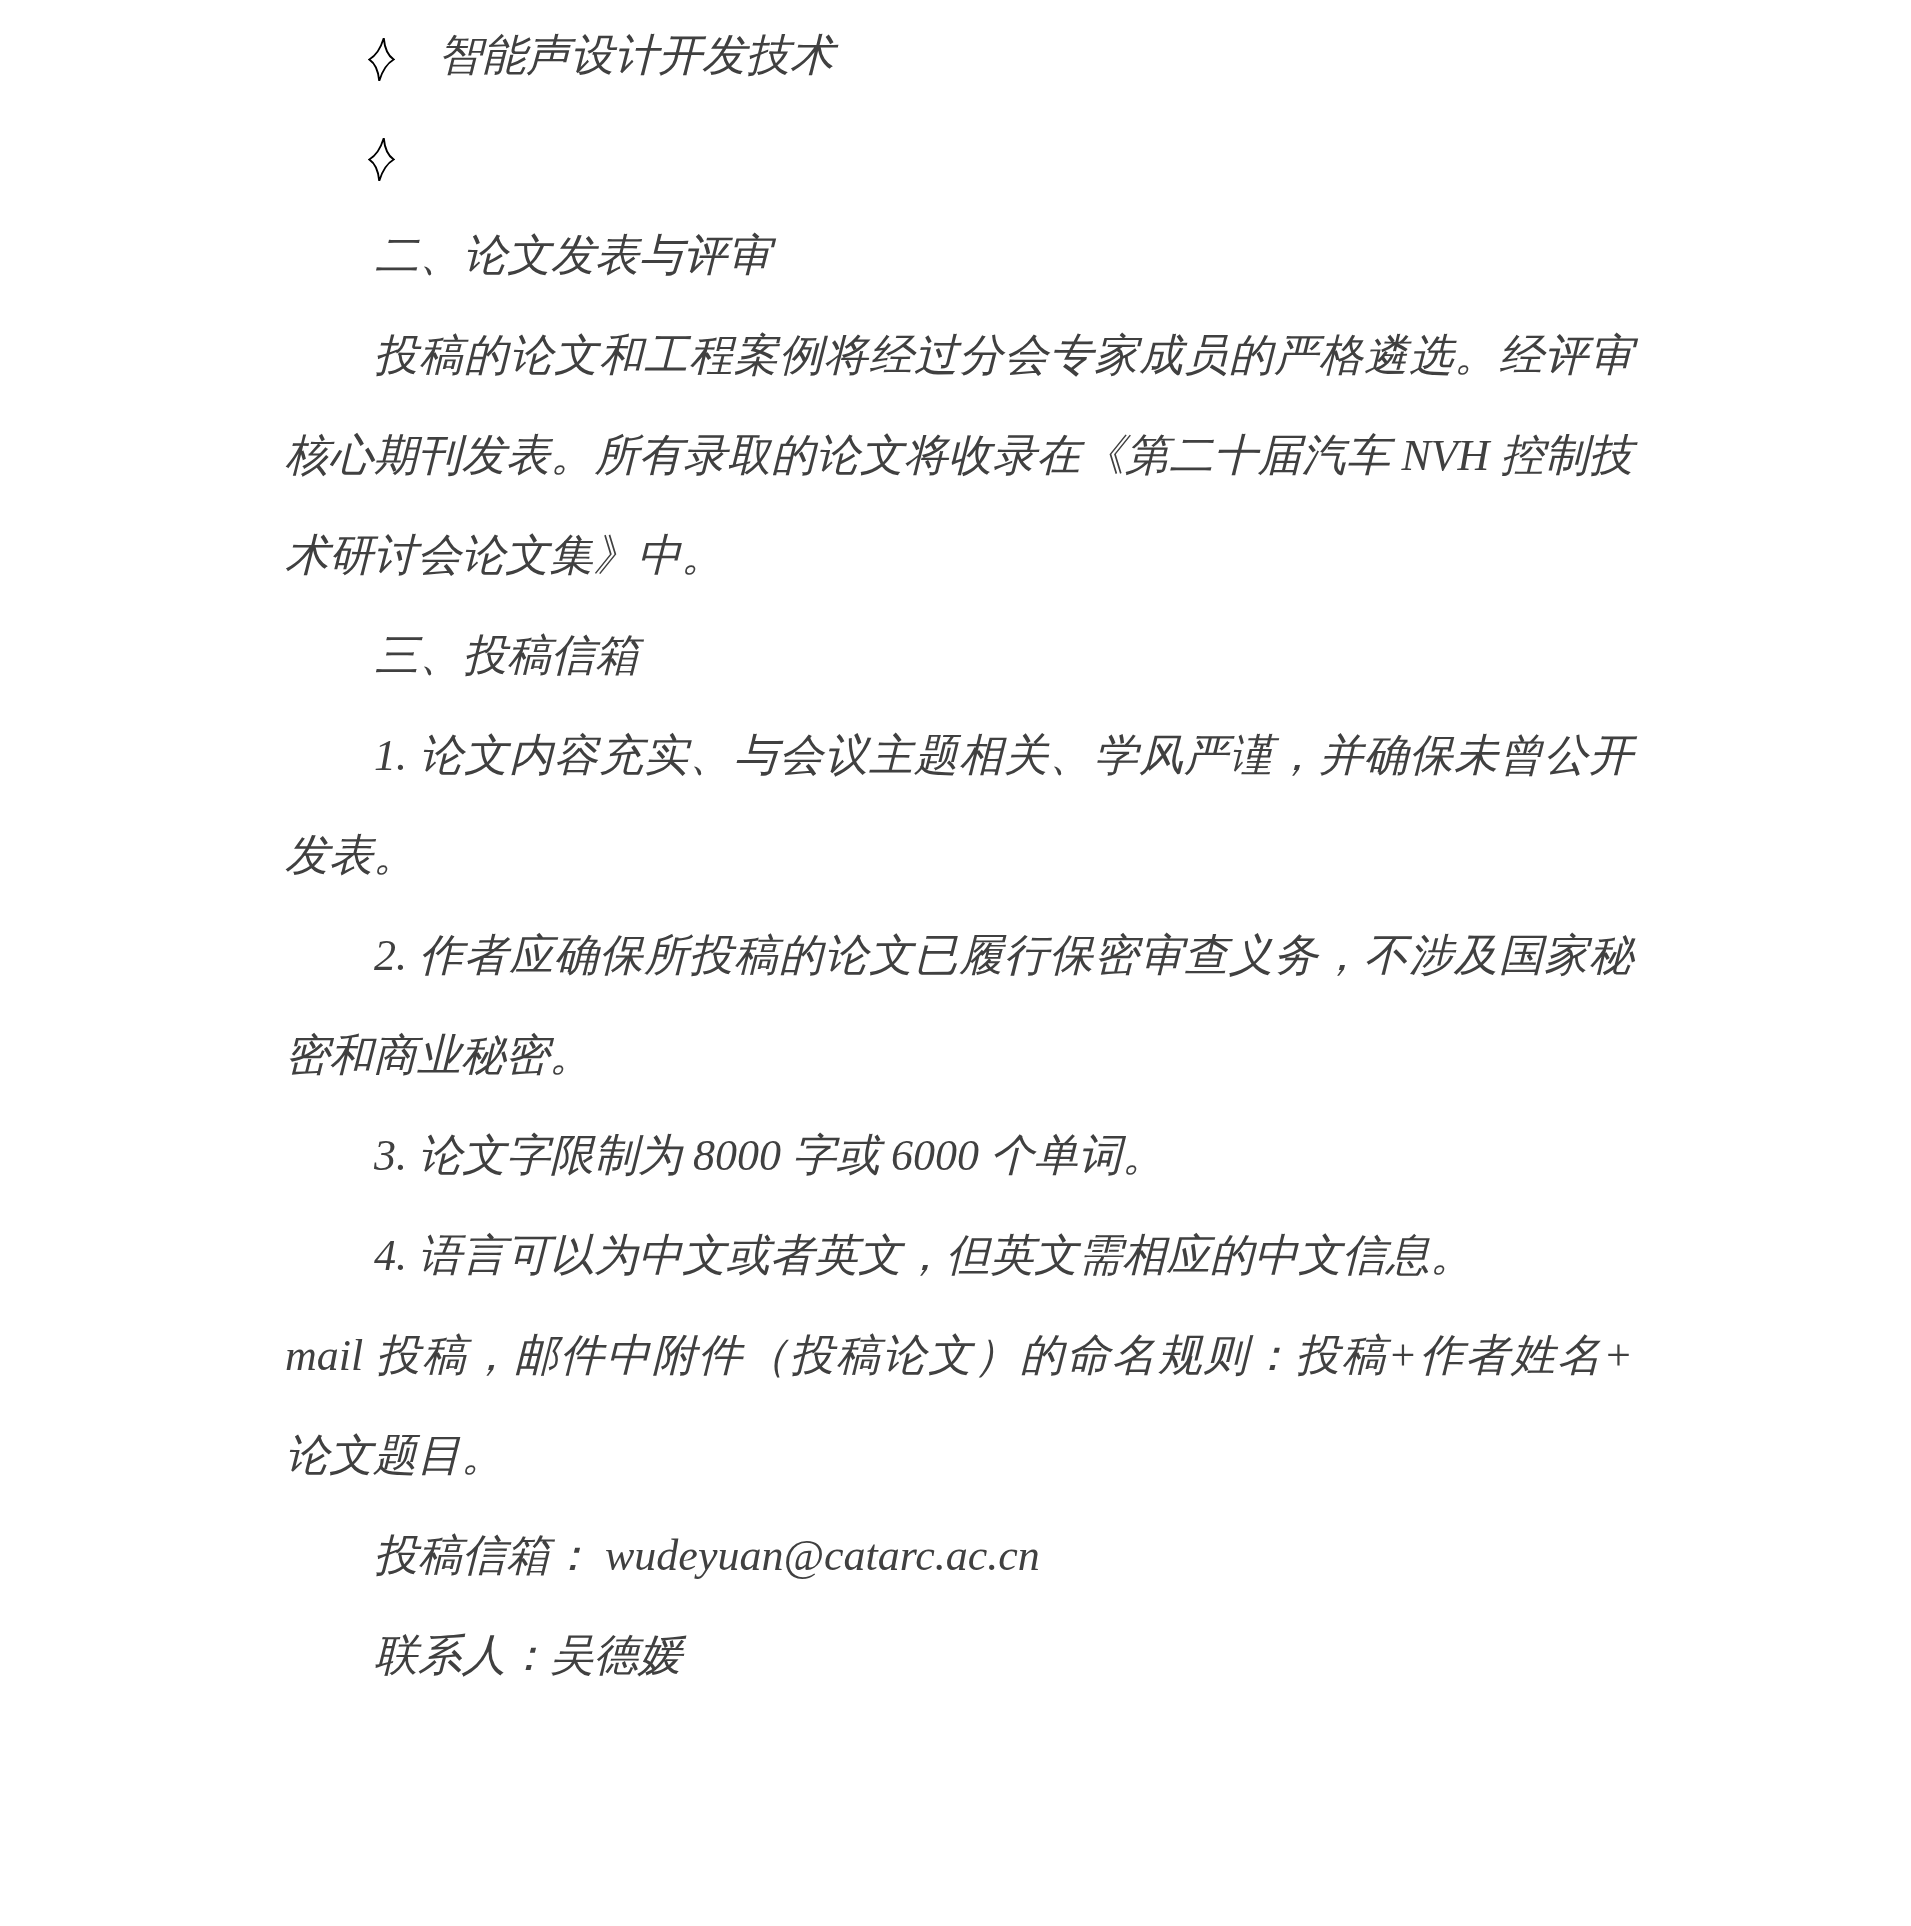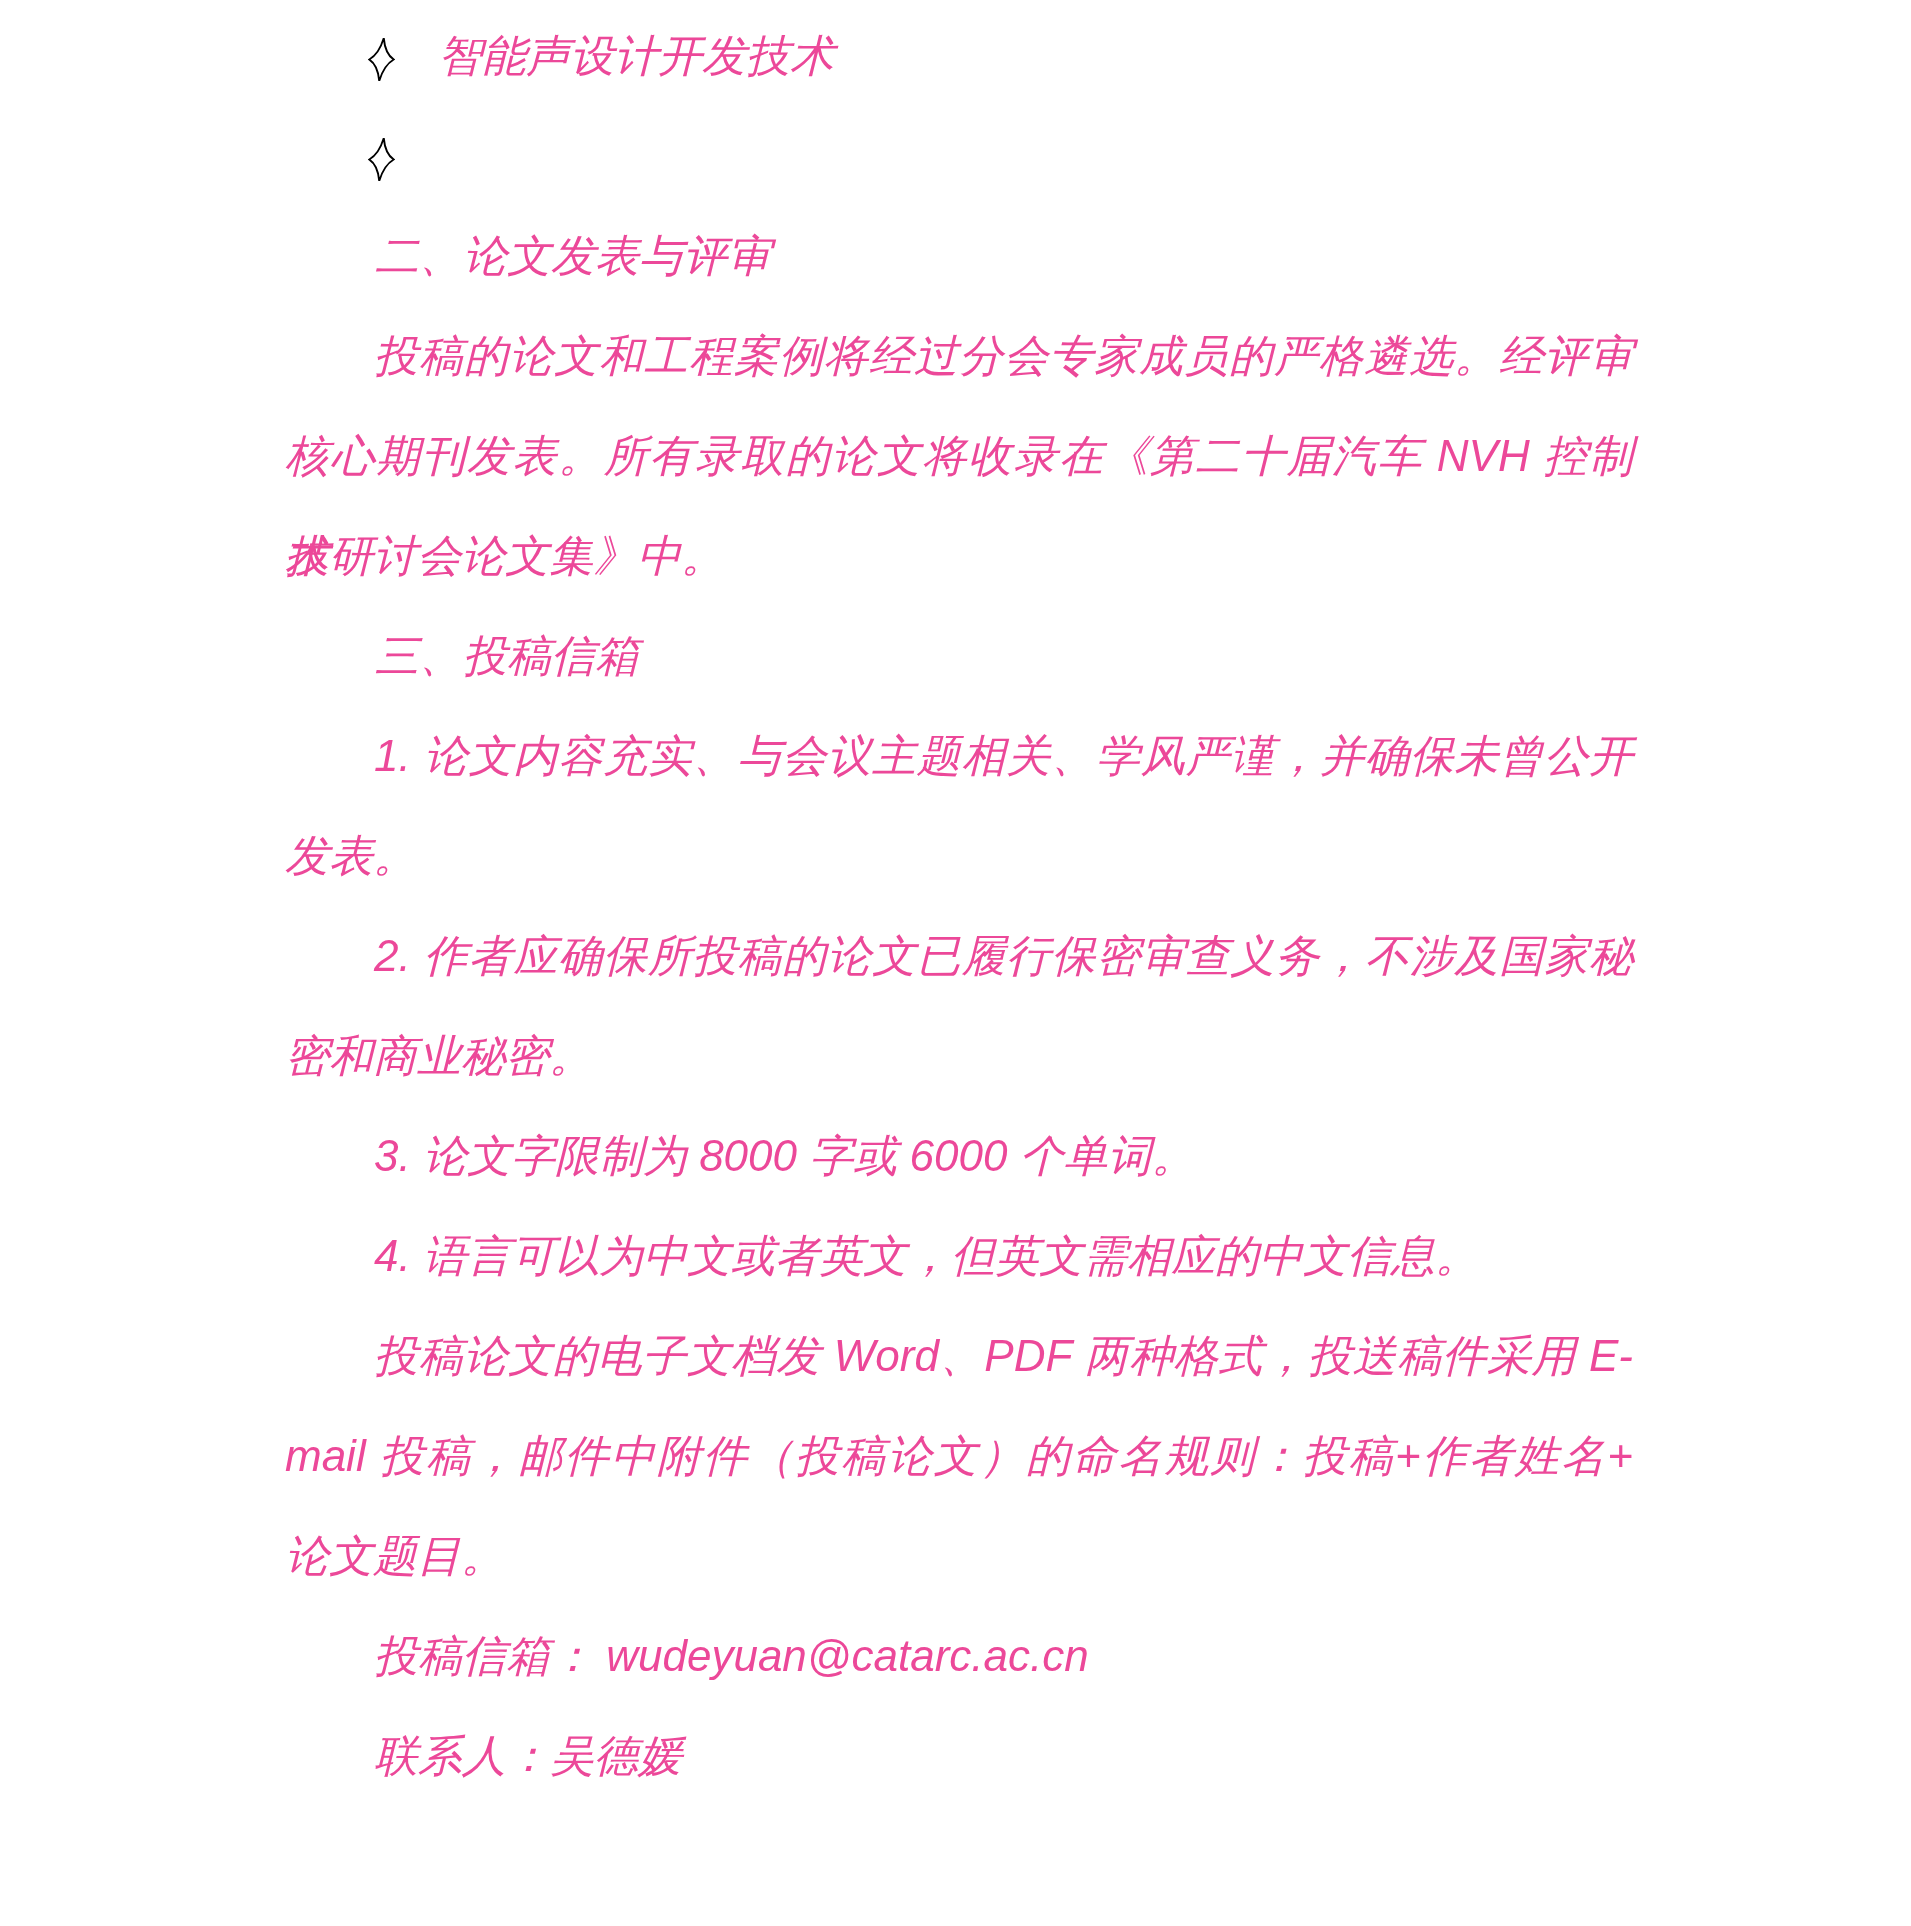--- a/index.html
+++ b/index.html
@@ -18,22 +18,22 @@
     position: absolute;
     top: 5.8px;
     left: 0;
     width: 1911px;
   }
   .line {
     height: 100px;
     line-height: 100px;
     font-size: 44px;
     font-style: italic;
-    color: #ec4899;
-    font-family: Liberation Sans, sans-serif;
+    color: #404040;
+    font-family: Liberation Serif, serif;
     white-space: nowrap;
   }
   .kind-heading {
     margin-left: 375px;
   }
   .kind-bullet {
     margin-left: 368px;
   }
   .kind-para-first {
     margin-left: 285px;
@@ -77,20 +77,19 @@
       <div class="line kind-para-first justify">投稿的论文和工程案例将经过分会专家成员的严格遴选。经评审</div>
       <div class="line kind-para-cont justify">核心期刊发表。所有录取的论文将收录在《第二十届汽车 NVH 控制技</div>
       <div class="line kind-para-cont">术研讨会论文集》中。</div>
       <div class="line kind-heading">三、投稿信箱</div>
       <div class="line kind-para-first justify">1. 论文内容充实、与会议主题相关、学风严谨，并确保未曾公开</div>
       <div class="line kind-para-cont">发表。</div>
       <div class="line kind-para-first justify">2. 作者应确保所投稿的论文已履行保密审查义务，不涉及国家秘</div>
       <div class="line kind-para-cont">密和商业秘密。</div>
       <div class="line kind-para-first">3. 论文字限制为 8000 字或 6000 个单词。</div>
       <div class="line kind-para-first">4. 语言可以为中文或者英文，但英文需相应的中文信息。</div>
-      <div class="line kind-para-first justify">投稿论文的电子文档发 Word、PDF 两种格式，投送稿件采用 E-</div>
       <div class="line kind-para-cont justify">mail 投稿，邮件中附件（投稿论文）的命名规则：投稿+作者姓名+</div>
       <div class="line kind-para-cont">论文题目。</div>
       <div class="line kind-para-first">投稿信箱：  wudeyuan@catarc.ac.cn</div>
       <div class="line kind-para-first">联系人：吴德媛</div>
     </div>
 </div>
 
 
 </body></html>

